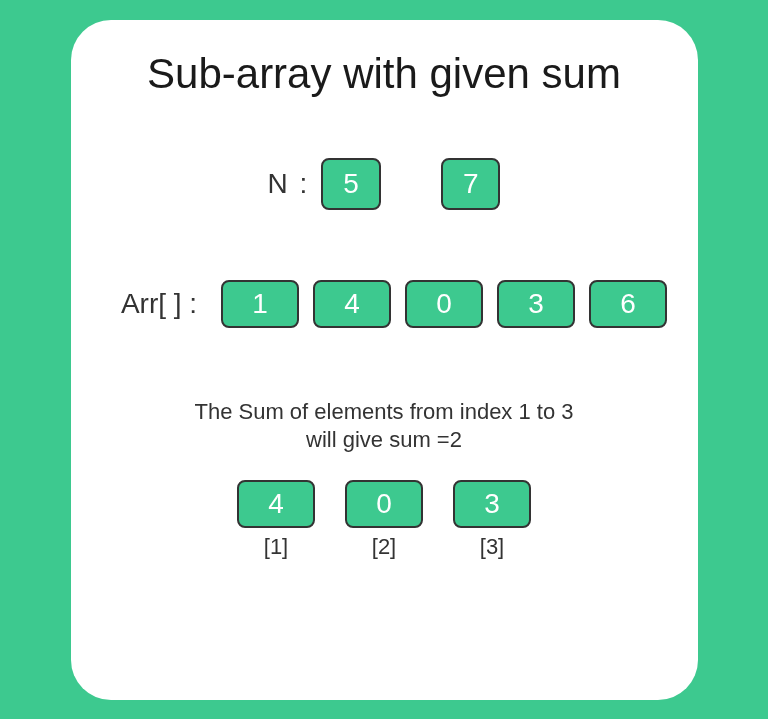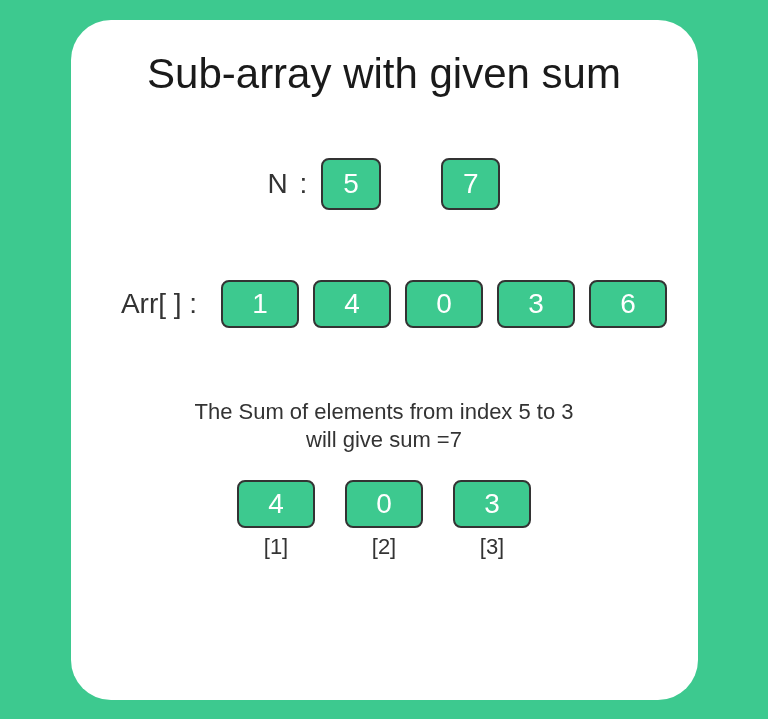--- a/index.html
+++ b/index.html
@@ -151,22 +151,22 @@
   <div class="arr-row">
     <span class="arr-label">Arr[ ] :</span>
     <div class="arr-box">1</div>
     <div class="arr-box">4</div>
     <div class="arr-box">0</div>
     <div class="arr-box">3</div>
     <div class="arr-box">6</div>
   </div>
 
   <div class="explanation">
-    <div>The Sum of elements from index 5 to 3</div>
-    <div>will give sum =7</div>
+    <div>The Sum of elements from index 1 to 3</div>
+    <div>will give sum =2</div>
   </div>
 
   <div class="subarray-row">
     <div class="subarray-item">
       <div class="subarray-box">4</div>
       <div class="subarray-index">[1]</div>
     </div>
     <div class="subarray-item">
       <div class="subarray-box">0</div>
       <div class="subarray-index">[2]</div>

